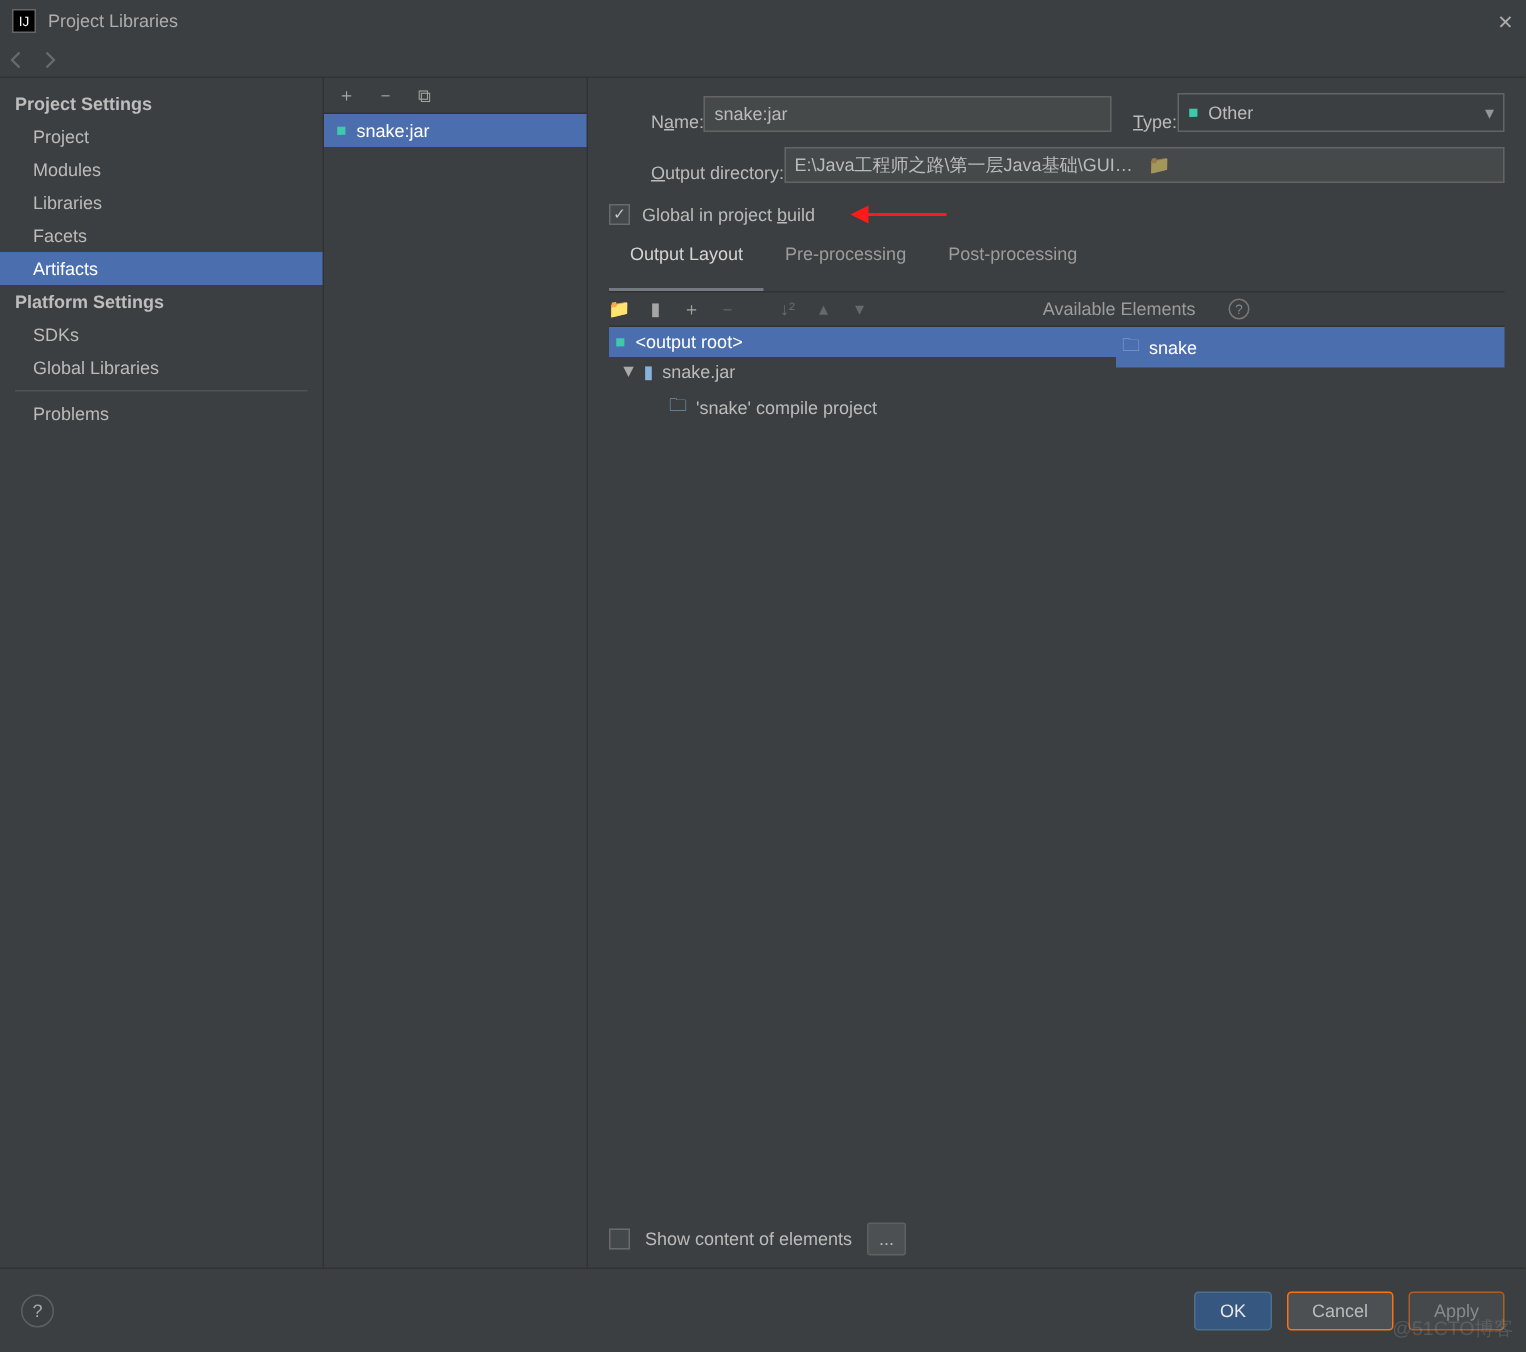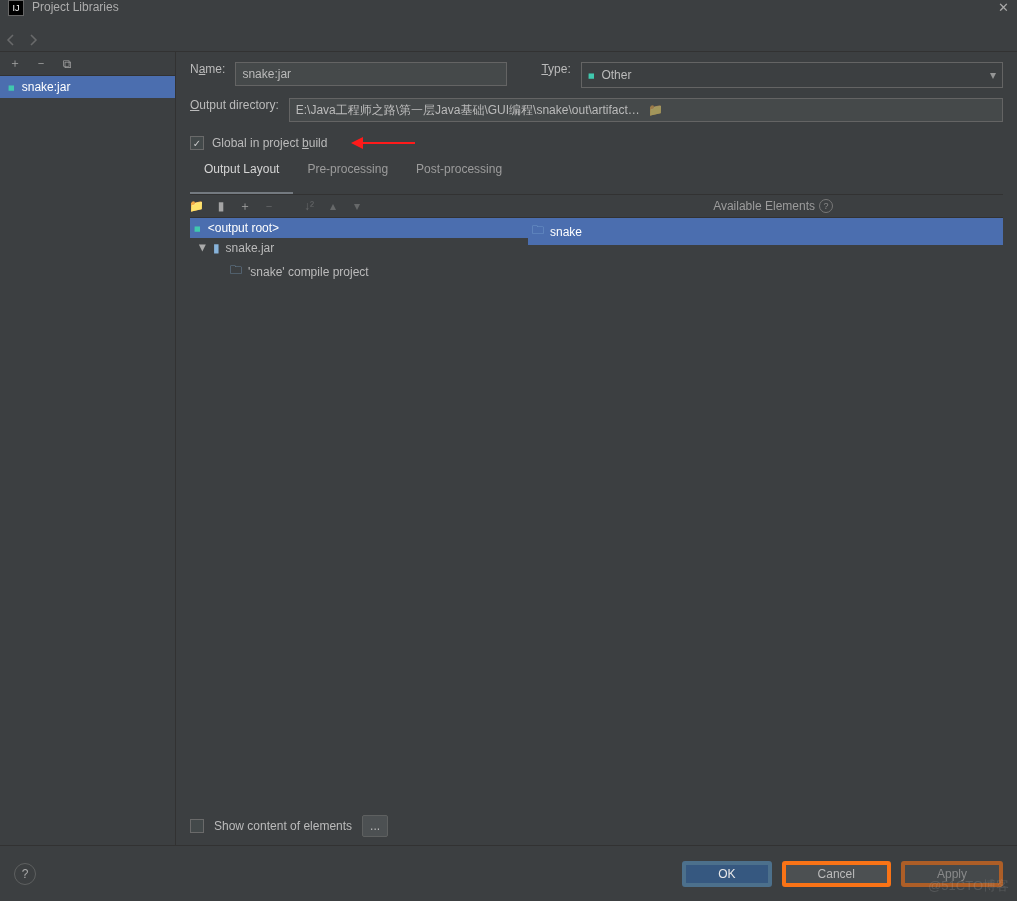--- a/index.html
+++ b/index.html
@@ -1,74 +1,74 @@
 <!DOCTYPE html>
 <html><head>
 <meta charset="utf-8">
 <style>
 * { margin: 0; padding: 0; box-sizing: border-box; font-family: "Segoe UI", Arial, sans-serif; font-size: 12px; }
 body { background: #3c3f41; color: #bbbbbb; width: 1017px; height: 901px; overflow: hidden; display: flex; flex-direction: column; }
-.titlebar { height: 28px; display: flex; align-items: flex-start; padding: 0 8px; color: #adadad; }
+.titlebar { height: 28px; display: flex; align-items: center; padding: 0 8px; color: #adadad; }
 .titlebar .app-icon { width: 16px; height: 16px; background: #000; border: 1px solid #666; margin-right: 8px; display: flex; align-items: center; justify-content: center; font-size: 9px; color: #fff; }
 .titlebar .spacer { flex: 1; }
 .close-x { color: #aaa; font-size: 13px; cursor: default; }
 .navbar { height: 24px; display: flex; align-items: center; padding: 0 4px; gap: 8px; border-bottom: 1px solid #323232; }
 .navbar svg { opacity: .6; }
 .body { flex: 1; display: flex; min-height: 0; }
 
 .sidebar { width: 216px; background: #3c3f41; border-right: 1px solid #323232; padding-top: 6px; }
 .sidebar-header { color: #bdbdbd; font-weight: bold; padding: 4px 10px; }
 .sidebar-item { padding: 4px 22px; color: #bbbbbb; cursor: default; }
 .sidebar-item.selected { background: #4b6eaf; color: #fff; }
 .sidebar-sep { border-top: 1px solid #515151; margin: 4px 10px; }
 
 .midbar { width: 176px; border-right: 1px solid #323232; display: flex; flex-direction: column; }
 .midbar-toolbar { height: 24px; display: flex; align-items: center; gap: 12px; padding: 0 8px; border-bottom: 1px solid #323232; }
 .mid-item { display: flex; align-items: center; gap: 6px; padding: 4px 8px; background: #4b6eaf; color: #fff; }
 .artifact-glyph { color: #40c8ae; transform: rotate(45deg); display:inline-block; font-size:10px; }
 
 .main { flex: 1; display: flex; flex-direction: column; padding: 10px 14px 0 14px; min-width: 0; }
-.row { display: flex; align-items: flex-start; gap: 10px; margin-bottom: 10px; }
+.row { display: flex; align-items: flex-end; margin-bottom: 10px; margin-left: 28px; }
 .underline-label span.ul { text-decoration: underline; }
 input.textfield { background: #45494a; border: 1px solid #646464; color: #bbbbbb; height: 24px; padding: 0 6px; }
 .combobox { background: #3c3f41; border: 1px solid #646464; height: 26px; display: flex; align-items: center; padding: 0 6px; gap: 6px; color: #bbb; }
 .combobox .caret { margin-left: auto; opacity: .7; }
 .outdir-field { flex: 1; display: flex; align-items: center; background: #45494a; border: 1px solid #646464; height: 24px; padding: 0 6px; gap: 6px; }
 .outdir-field span { white-space: nowrap; overflow: hidden; text-overflow: ellipsis; flex: 1; }
 .folder-glyph { opacity: .5; }
 
 .checkbox-row { display: flex; align-items: center; gap: 8px; margin: 4px 0 8px 0; }
 .chk { width: 14px; height: 14px; border: 1px solid #6a6a6a; background: #43494a; display: flex; align-items: center; justify-content: center; font-size: 10px; color: #ccc; }
 .arrow-red { position: relative; width: 60px; height: 2px; background: #ff1a1a; }
 .arrow-red::before { content: ""; position: absolute; left: -10px; top: -5px; border: 6px solid transparent; border-right: 12px solid #ff1a1a; }
 
 .tabs { display: flex; border-bottom: 1px solid #323232; }
 .tab { padding: 4px 14px 16px; color: #9c9c9c; border-bottom: 2px solid transparent; }
 .tab.active { color: #d5d5d5; border-bottom: 2px solid #747a80; }
 
 .layout-toolbar { display: flex; align-items: center; padding: 4px 0; gap: 10px; border-bottom: 1px solid #323232; }
 .layout-toolbar .spacer { flex: 1; }
-.avail { display: flex; align-items: center; gap: 4px; color: #9c9c9c; }
+.avail { display: flex; align-items: center; gap: 22px; color: #9c9c9c; }
 .help-circle { width: 14px; height: 14px; border: 1px solid #777; border-radius: 50%; display: flex; align-items: center; justify-content: center; font-size: 9px; color: #888; }
 
 .split { flex: 1; display: flex; min-height: 0; }
 .left-tree { width: 338px; display: flex; flex-direction: column; }
 .right-tree { flex: 1; display: flex; flex-direction: column; }
 .root { background: #4b6eaf; color: #fff; display: flex; align-items: center; gap: 6px; padding: 3px 4px; }
 .tree-row { display: flex; align-items: center; gap: 6px; padding: 3px 4px; color: #bbb; }
 .tri { display:inline-block; transform: rotate(90deg); font-size: 9px; color: #aaa; }
 .folder-blue { color: #87b3da; }
 .archive-blue { color: #87b3da; }
 
 .main-footer { padding: 8px 0; display: flex; align-items: center; gap: 10px; }
 .small-btn { background: #4c5052; border: 1px solid #5e6060; color: #bbb; height: 22px; min-width: 26px; display: flex; align-items: center; justify-content: center; border-radius: 2px; }
 
 .dialog-footer { height: 56px; border-top: 1px solid #323232; display: flex; align-items: center; padding: 0 14px; gap: 10px; }
 .help-btn { width: 22px; height: 22px; border: 1px solid #5e6060; border-radius: 50%; display: flex; align-items: center; justify-content: center; color: #aaa; }
-.btn { height: 26px; padding: 0 32px; border: 4px solid #f97316; background: #4c5052; color: #bbb; border-radius: 3px; display: flex; align-items: center; text-align: right; }
+.btn { height: 26px; padding: 0 16px; border: 1px solid #f97316; background: #4c5052; color: #bbb; border-radius: 3px; display: flex; align-items: center; text-align: right; }
 .btn.primary { background: #365880; border-color: #4c708c; color: #e8e8e8; }
 .tb-icon { width: 14px; height: 14px; display: flex; align-items: center; justify-content: center; color: #a5a5a5; cursor: default; }
 .watermark { position: fixed; right: 8px; bottom: 6px; color: rgba(200,200,200,.18); font-size: 13px; pointer-events: none; }
 </style>
 </head>
 <body>
 
 <div class="titlebar">
   <span class="app-icon">IJ</span>
   <span>Project Libraries</span>
@@ -83,20 +83,33 @@
       </svg>
     </span>
   <span class="tb-icon">
       <svg width="12" height="12" viewBox="0 0 12 12">
         <path d="M4 1 L9 6 L4 11" stroke="#888" fill="none" stroke-width="1.5"></path>
       </svg>
     </span>
 </div>
 
 <div class="body">
+  <div class="sidebar">
+    <div class="sidebar-header">Project Settings</div>
+    <div class="sidebar-item">Project</div>
+    <div class="sidebar-item">Modules</div>
+    <div class="sidebar-item">Libraries</div>
+    <div class="sidebar-item">Facets</div>
+    <div class="sidebar-item selected">Artifacts</div>
+    <div class="sidebar-header">Platform Settings</div>
+    <div class="sidebar-item">SDKs</div>
+    <div class="sidebar-item">Global Libraries</div>
+    <div class="sidebar-sep"></div>
+    <div class="sidebar-item">Problems</div>
+  </div>
 
   <div class="midbar">
     <div class="midbar-toolbar">
       <span class="tb-icon">＋</span>
       <span class="tb-icon">－</span>
       <span class="tb-icon">⧉</span>
     </div>
     <div class="mid-item">
       <span class="artifact-glyph">◆</span>
       <span>snake:jar</span>

